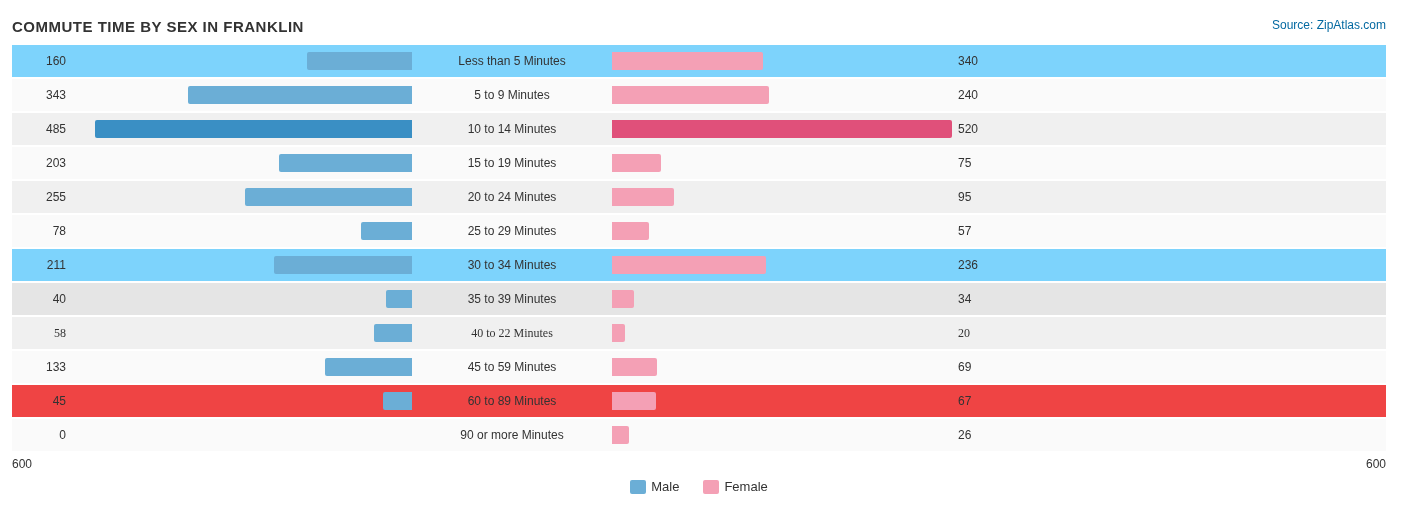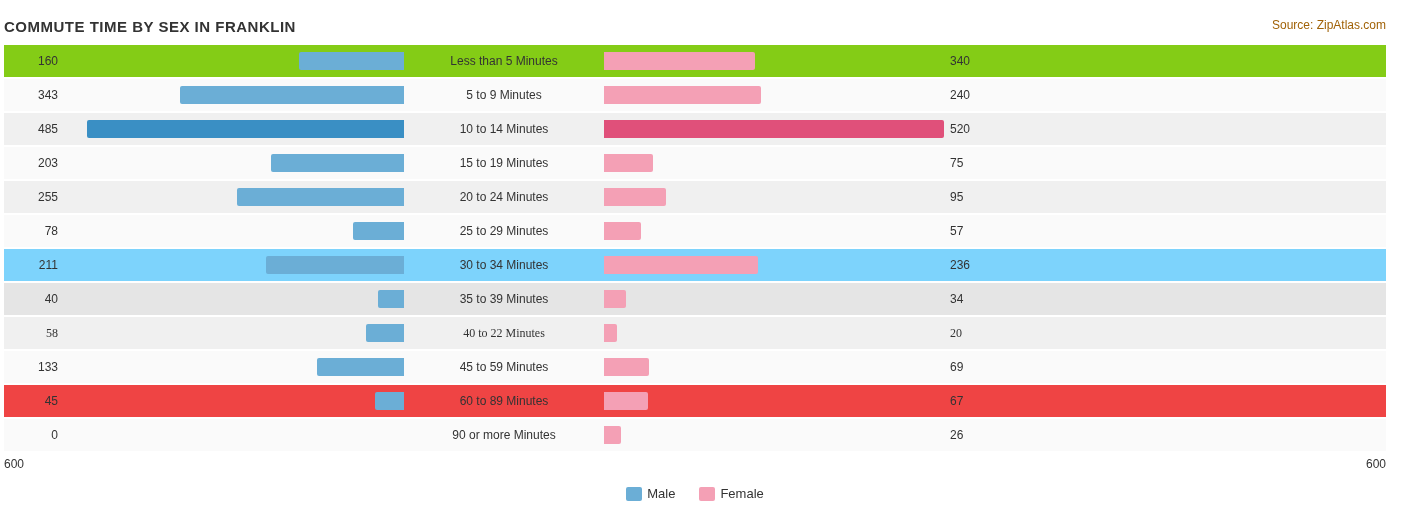--- a/index.html
+++ b/index.html
@@ -4,39 +4,39 @@
   <style>
     * { box-sizing: border-box; margin: 0; padding: 0; }
     body {
       font-family: Arial, sans-serif;
       background: #fff;
       width: 1406px;
       min-height: 523px;
     }
     .chart-container {
       width: 1406px;
-      padding: 18px 20px 20px 4px;
+      padding: 18px 20px 20px 12px;
       background: #fff;
     }
     .chart-header {
       display: flex;
       justify-content: space-between;
       align-items: flex-start;
       margin-bottom: 10px;
     }
     .chart-title {
       font-size: 15px;
       font-weight: bold;
       text-transform: uppercase;
       color: #333;
       letter-spacing: 0.5px;
     }
     .chart-source {
       font-size: 12px;
-      color: #a16207;
+      color: #0369a1;
     }
     .chart-area {
       width: 100%;
       position: relative;
     }
     .row {
       display: flex;
       align-items: center;
       height: 32px;
       margin-bottom: 2px;
@@ -98,21 +98,21 @@
       display: flex;
       justify-content: space-between;
       padding: 4px 0 0 0;
       font-size: 12px;
       color: #333;
     }
     .legend {
       display: flex;
       justify-content: center;
       gap: 24px;
-      margin-top: 15px;
+      margin-top: 8px;
       font-size: 13px;
       color: #333;
     }
     .legend-item {
       display: flex;
       align-items: center;
       gap: 5px;
     }
     .legend-box {
       width: 16px;
@@ -124,21 +124,21 @@
 <body>
 
 <div class="chart-container">
   <div class="chart-header">
     <span class="chart-title">COMMUTE TIME BY SEX IN FRANKLIN</span>
     <span class="chart-source">Source: ZipAtlas.com</span>
   </div>
 
   <div class="chart-area" id="chart-rows">
 
-  <div class="row" style="background: #84cc16;">
+  <div class="row" style="background: #7dd3fc;">
       <div class="left-val">160</div>
       <div class="left-bar-area">
         <div class="left-bar" style="width:105px; background:#6baed6;"></div>
       </div>
       <div class="label-cell">Less than 5 Minutes</div>
       <div class="right-bar-area">
         <div class="right-bar" style="width:151px; background:#f4a0b5;"></div>
       </div>
       <div class="right-val">340</div>
     </div>

